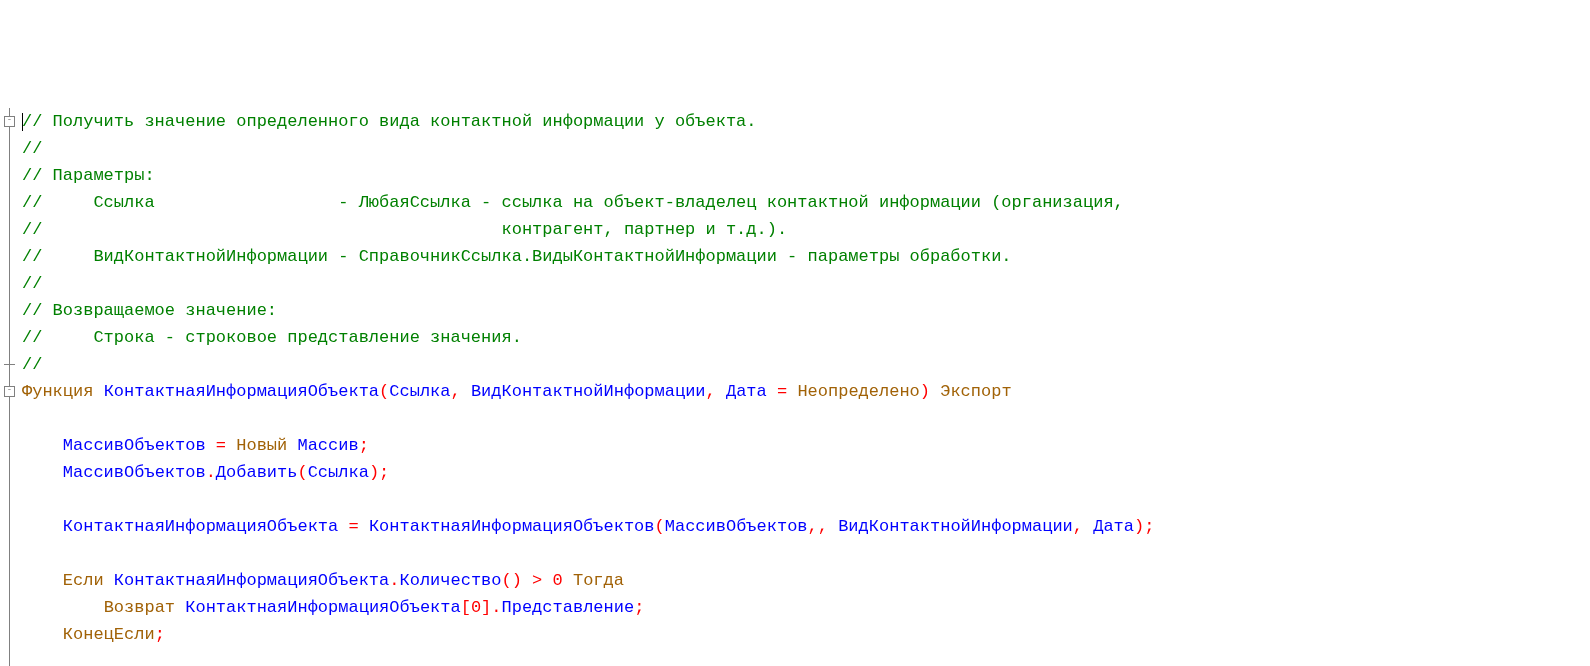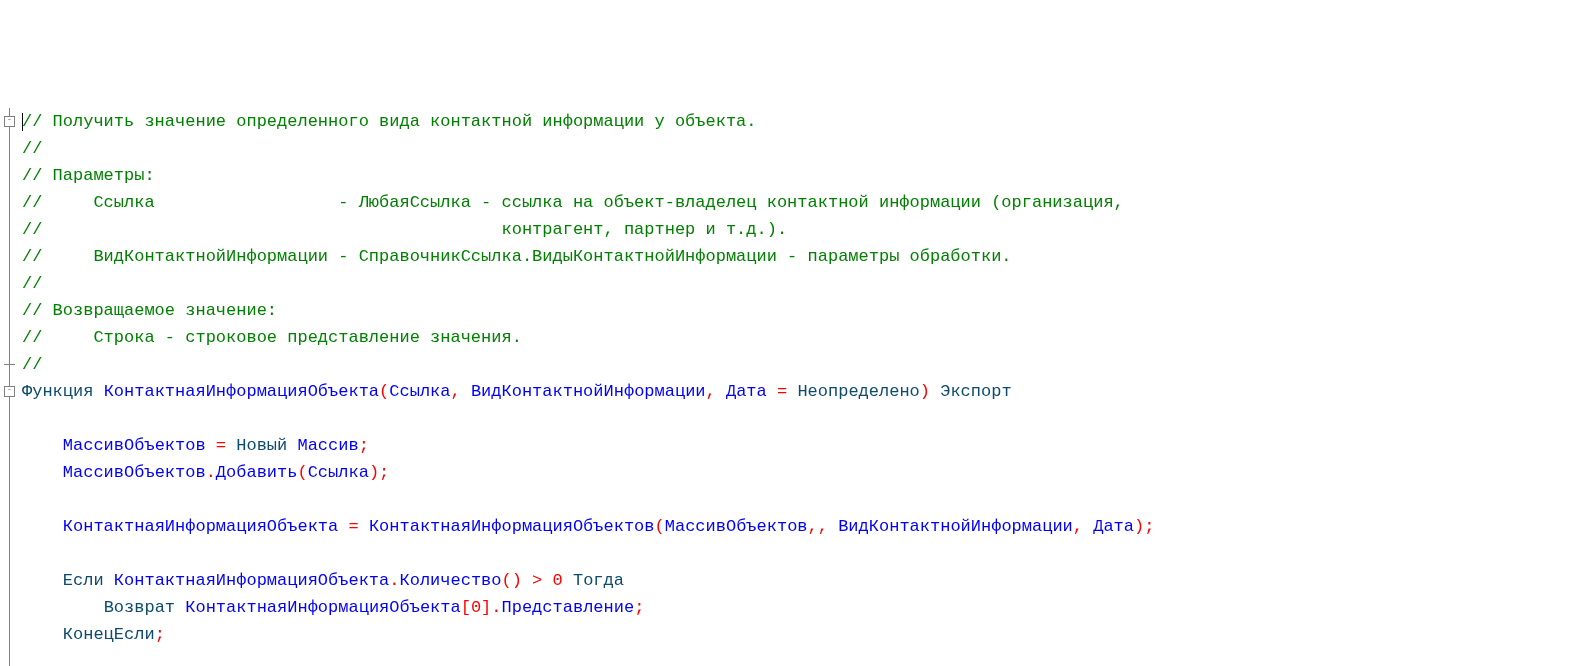--- a/index.html
+++ b/index.html
@@ -47,21 +47,21 @@
     position: absolute;
     left: 4px;
     width: 11px;
     height: 1px;
     background: #808080;
   }
   .code {
     padding-left: 4px;
   }
   .c-cmt   { color: #008000; margin-top: 47px; }
-  .c-kw    { color: #0c4a6e; }
+  .c-kw    { color: #a16207; }
   .c-id    { color: #0000ff; }
   .c-punc  { color: #ff0000; }
   .c-num   { color: #ff0000; }
   .caret {
     display:inline-block;
     width:1px;
     height:18px;
     background:#000;
     vertical-align:middle;
     margin-right:-1px;

